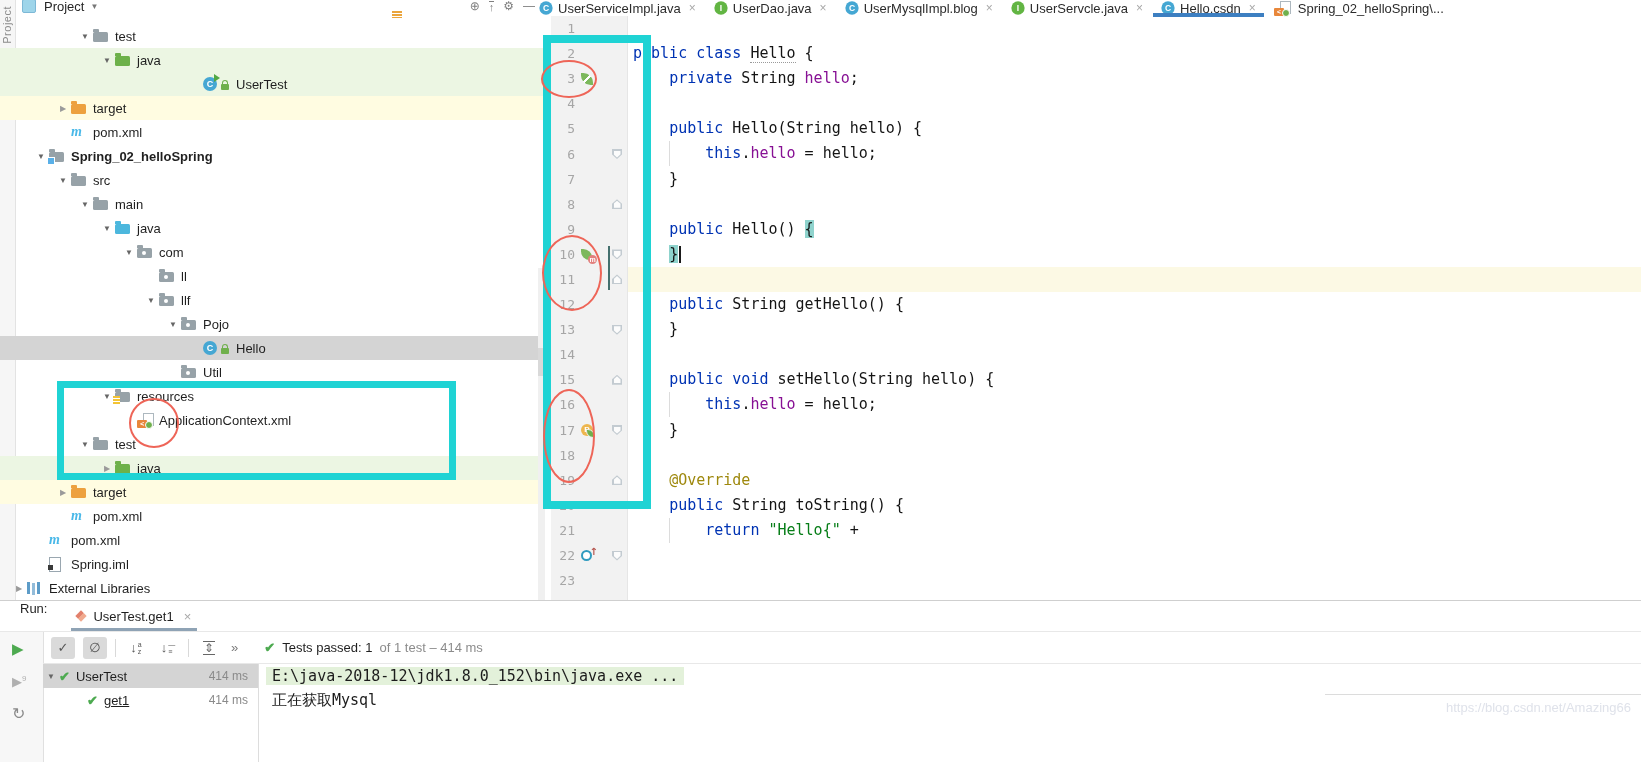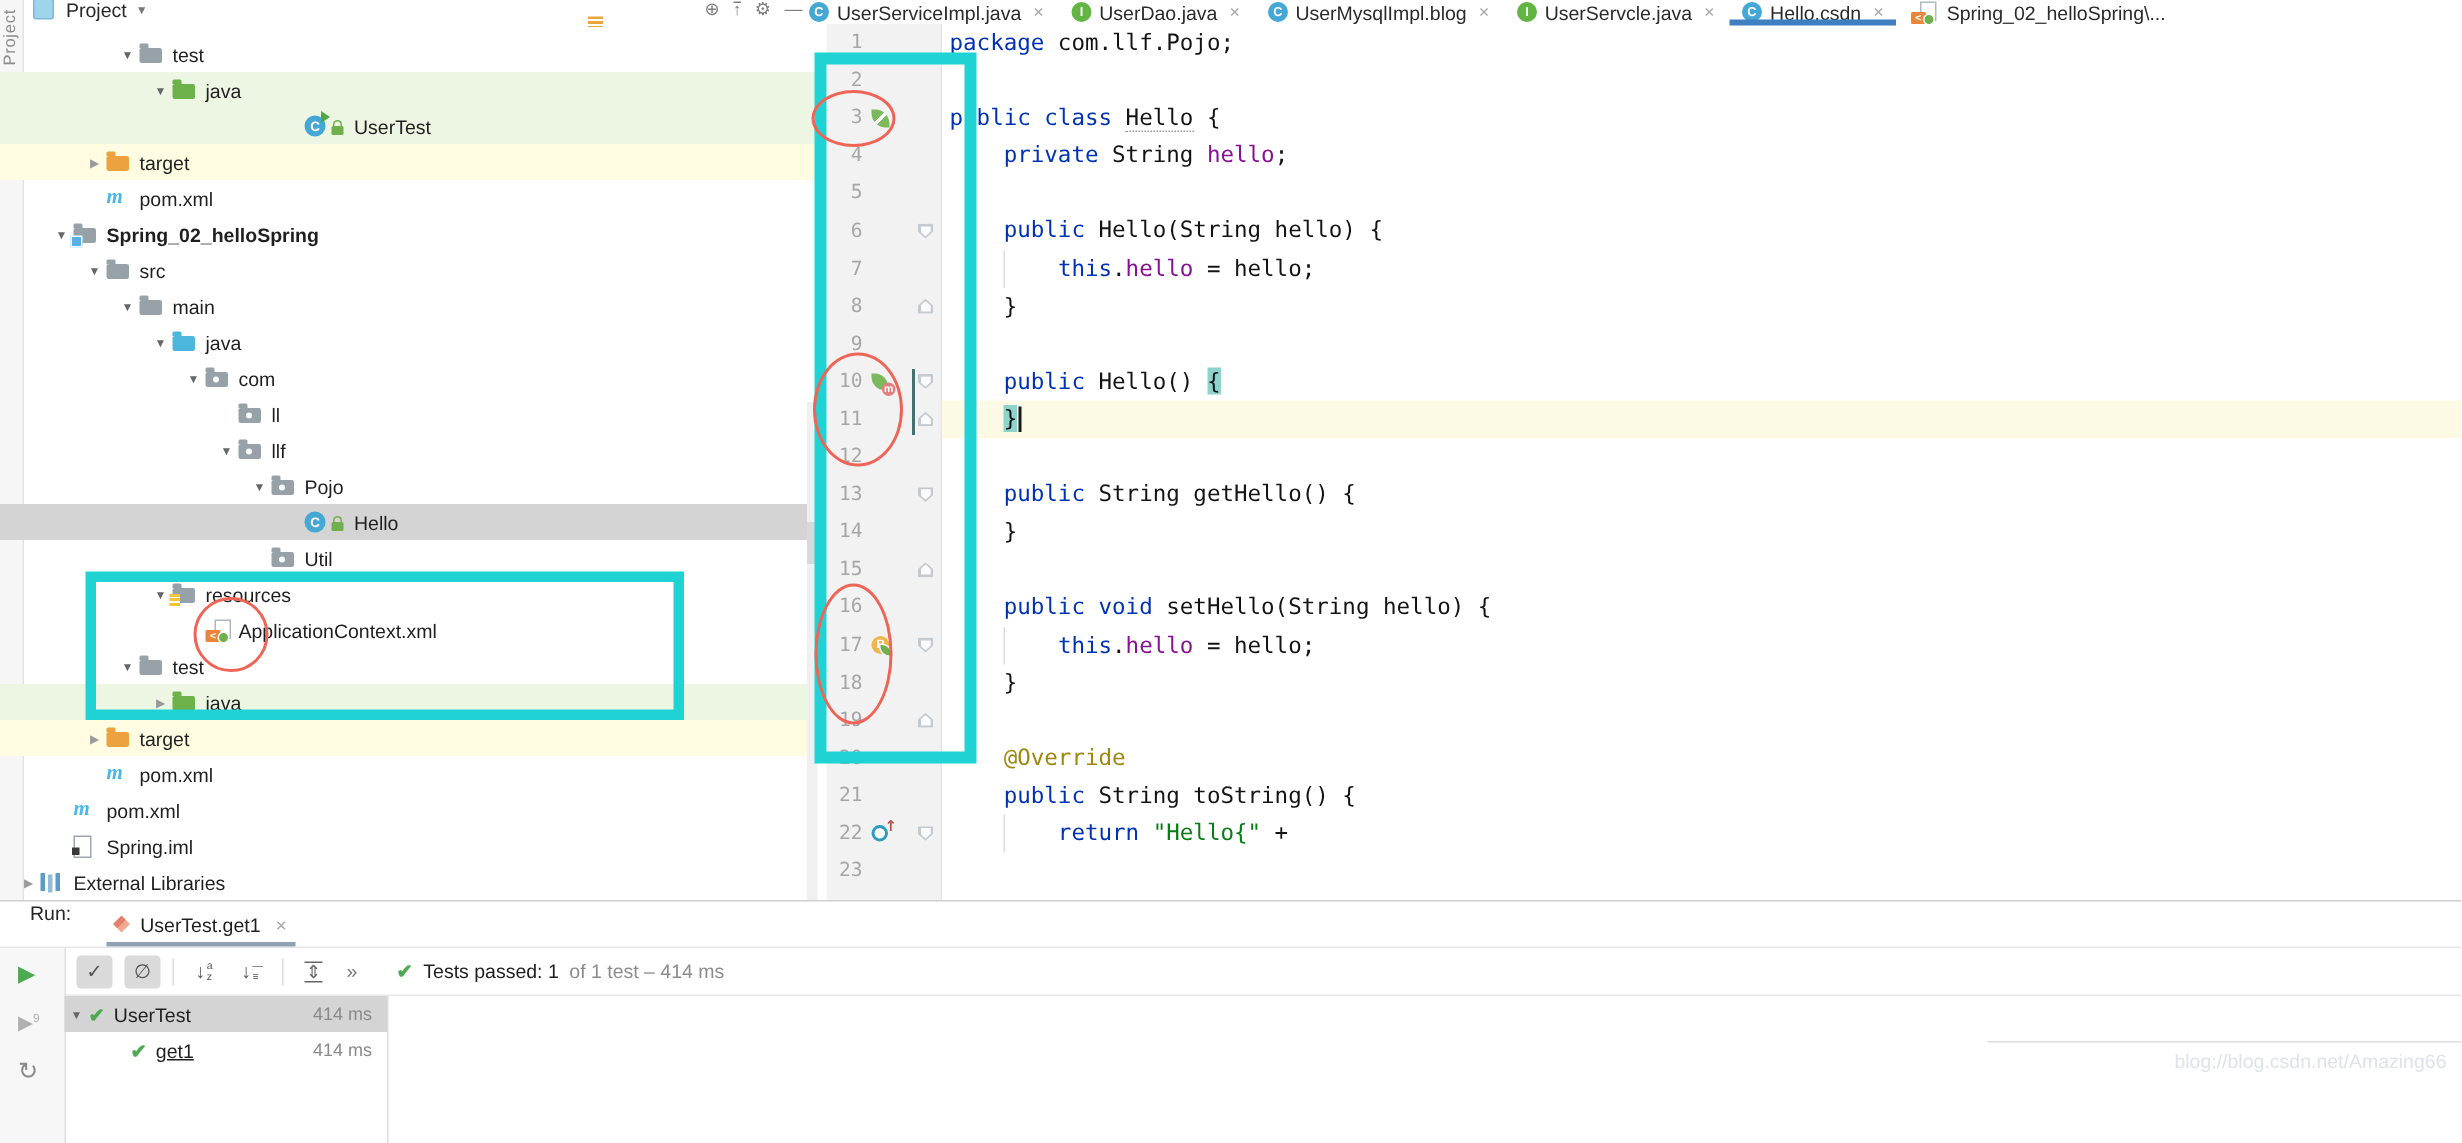--- a/index.html
+++ b/index.html
@@ -528,21 +528,20 @@
         <i></i>
       </span>
     </div>
     <div class="gl">
       <span class="gnum">23</span>
       <span class="gico"></span>
     </div>
   </div>
 <div id="foldline" class="abs"></div>
 <div id="code" class="abs">
-    <div class="cl"><span class="kw">package</span><span class="pl"> com.llf.Pojo;</span></div>
     <div class="cl"></div>
     <div class="cl"><span class="kw">public class</span><span class="pl"> </span><span class="und">Hello</span><span class="pl"> {</span></div>
     <div class="cl"><span class="pl">    </span><span class="kw">private</span><span class="pl"> String </span><span class="fd-c">hello</span><span class="pl">;</span></div>
     <div class="cl"></div>
     <div class="cl"><span class="pl">    </span><span class="kw">public</span><span class="pl"> Hello(String hello) {</span></div>
     <div class="cl"><span class="pl">    </span><span class="gd"></span><span class="pl">    </span><span class="kw">this</span><span class="pl">.</span><span class="fd-c">hello</span><span class="pl"> = hello;</span></div>
     <div class="cl"><span class="pl">    }</span></div>
     <div class="cl"></div>
     <div class="cl"><span class="pl">    </span><span class="kw">public</span><span class="pl"> Hello() </span><span class="brc">{</span></div>
     <div class="cl"><span class="pl">    </span><span class="brc">}</span><span class="caret"></span></div>
@@ -603,23 +602,27 @@
         <span class="time">414 ms</span>
       </div>
       <div class="trrow" style="padding-left: 28px;">
         <span class="ar "></span>
         <span class="okcheck">✔</span>
         <span style="margin-left: 6px; text-decoration: underline;">get1</span>
         <span class="time">414 ms</span>
       </div>
     </div>
   <div id="ttsep"></div>
+  <div id="console">
+      <div class="conline"><span class="conhl">E:\java-2018-12\jdk1.8.0_152\bin\java.exe ...</span></div>
+      <div class="conline" id="conline2gap">正在获取Mysql</div>
+    </div>
   <div id="faintline"></div>
 </div>
 
 <div class="abs cyanrect thin" style="left:57px;top:381px;width:385px;height:85px"></div>
 <div class="abs cyanrect" style="left:543px;top:35px;width:92px;height:458px"></div>
 <div class="abs redellipse" style="left:541px;top:60px;width:52px;height:34px"></div>
 <div class="abs redellipse" style="left:542px;top:235px;width:56px;height:72px"></div>
 <div class="abs redellipse" style="left:543px;top:389px;width:48px;height:90px"></div>
 <div class="abs redellipse" style="left:129px;top:398px;width:46px;height:46px"></div>
 
-<div id="watermark" class="abs">blog://blog.csdn.net/Amazing66</div>
+<div id="watermark" class="abs">https://blog.csdn.net/Amazing66</div>
 
 </body></html>

